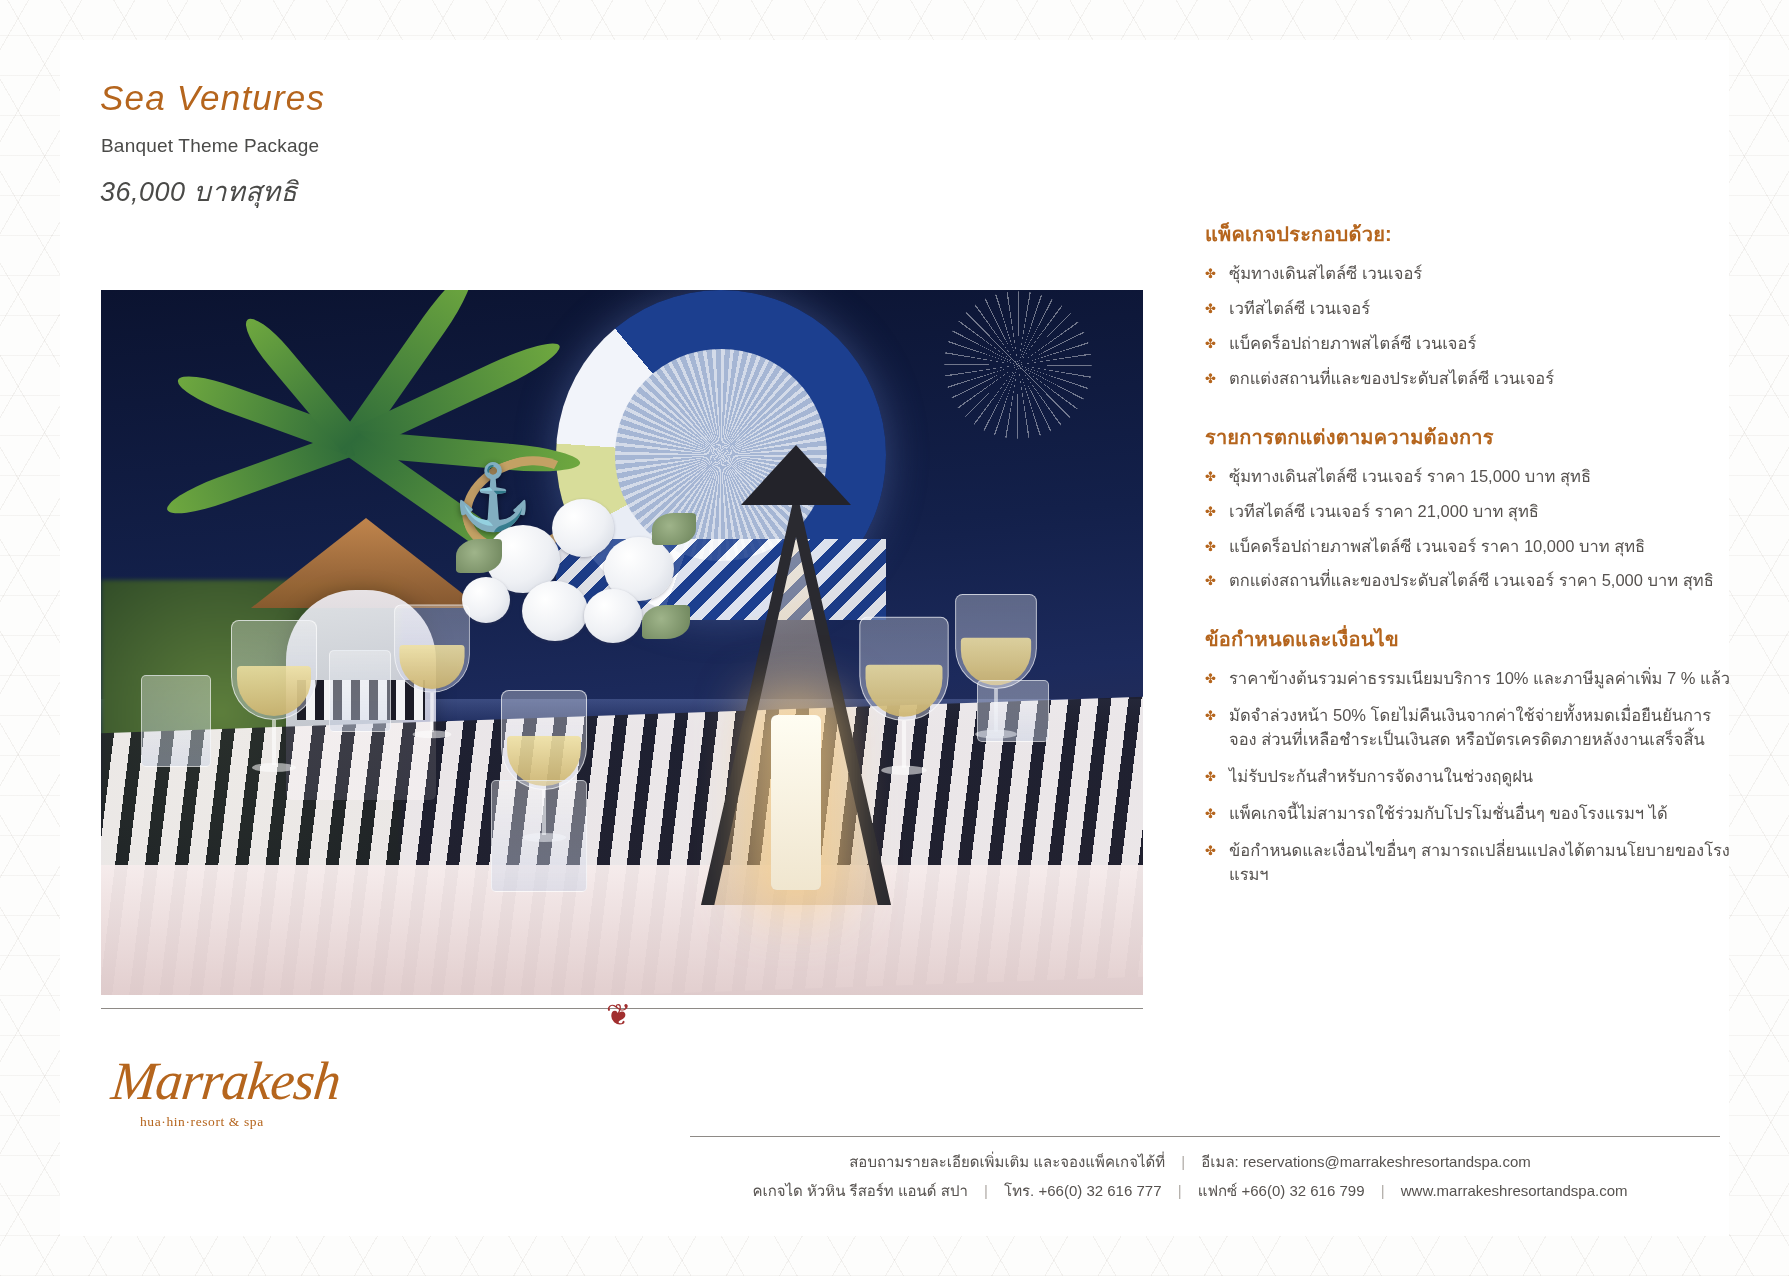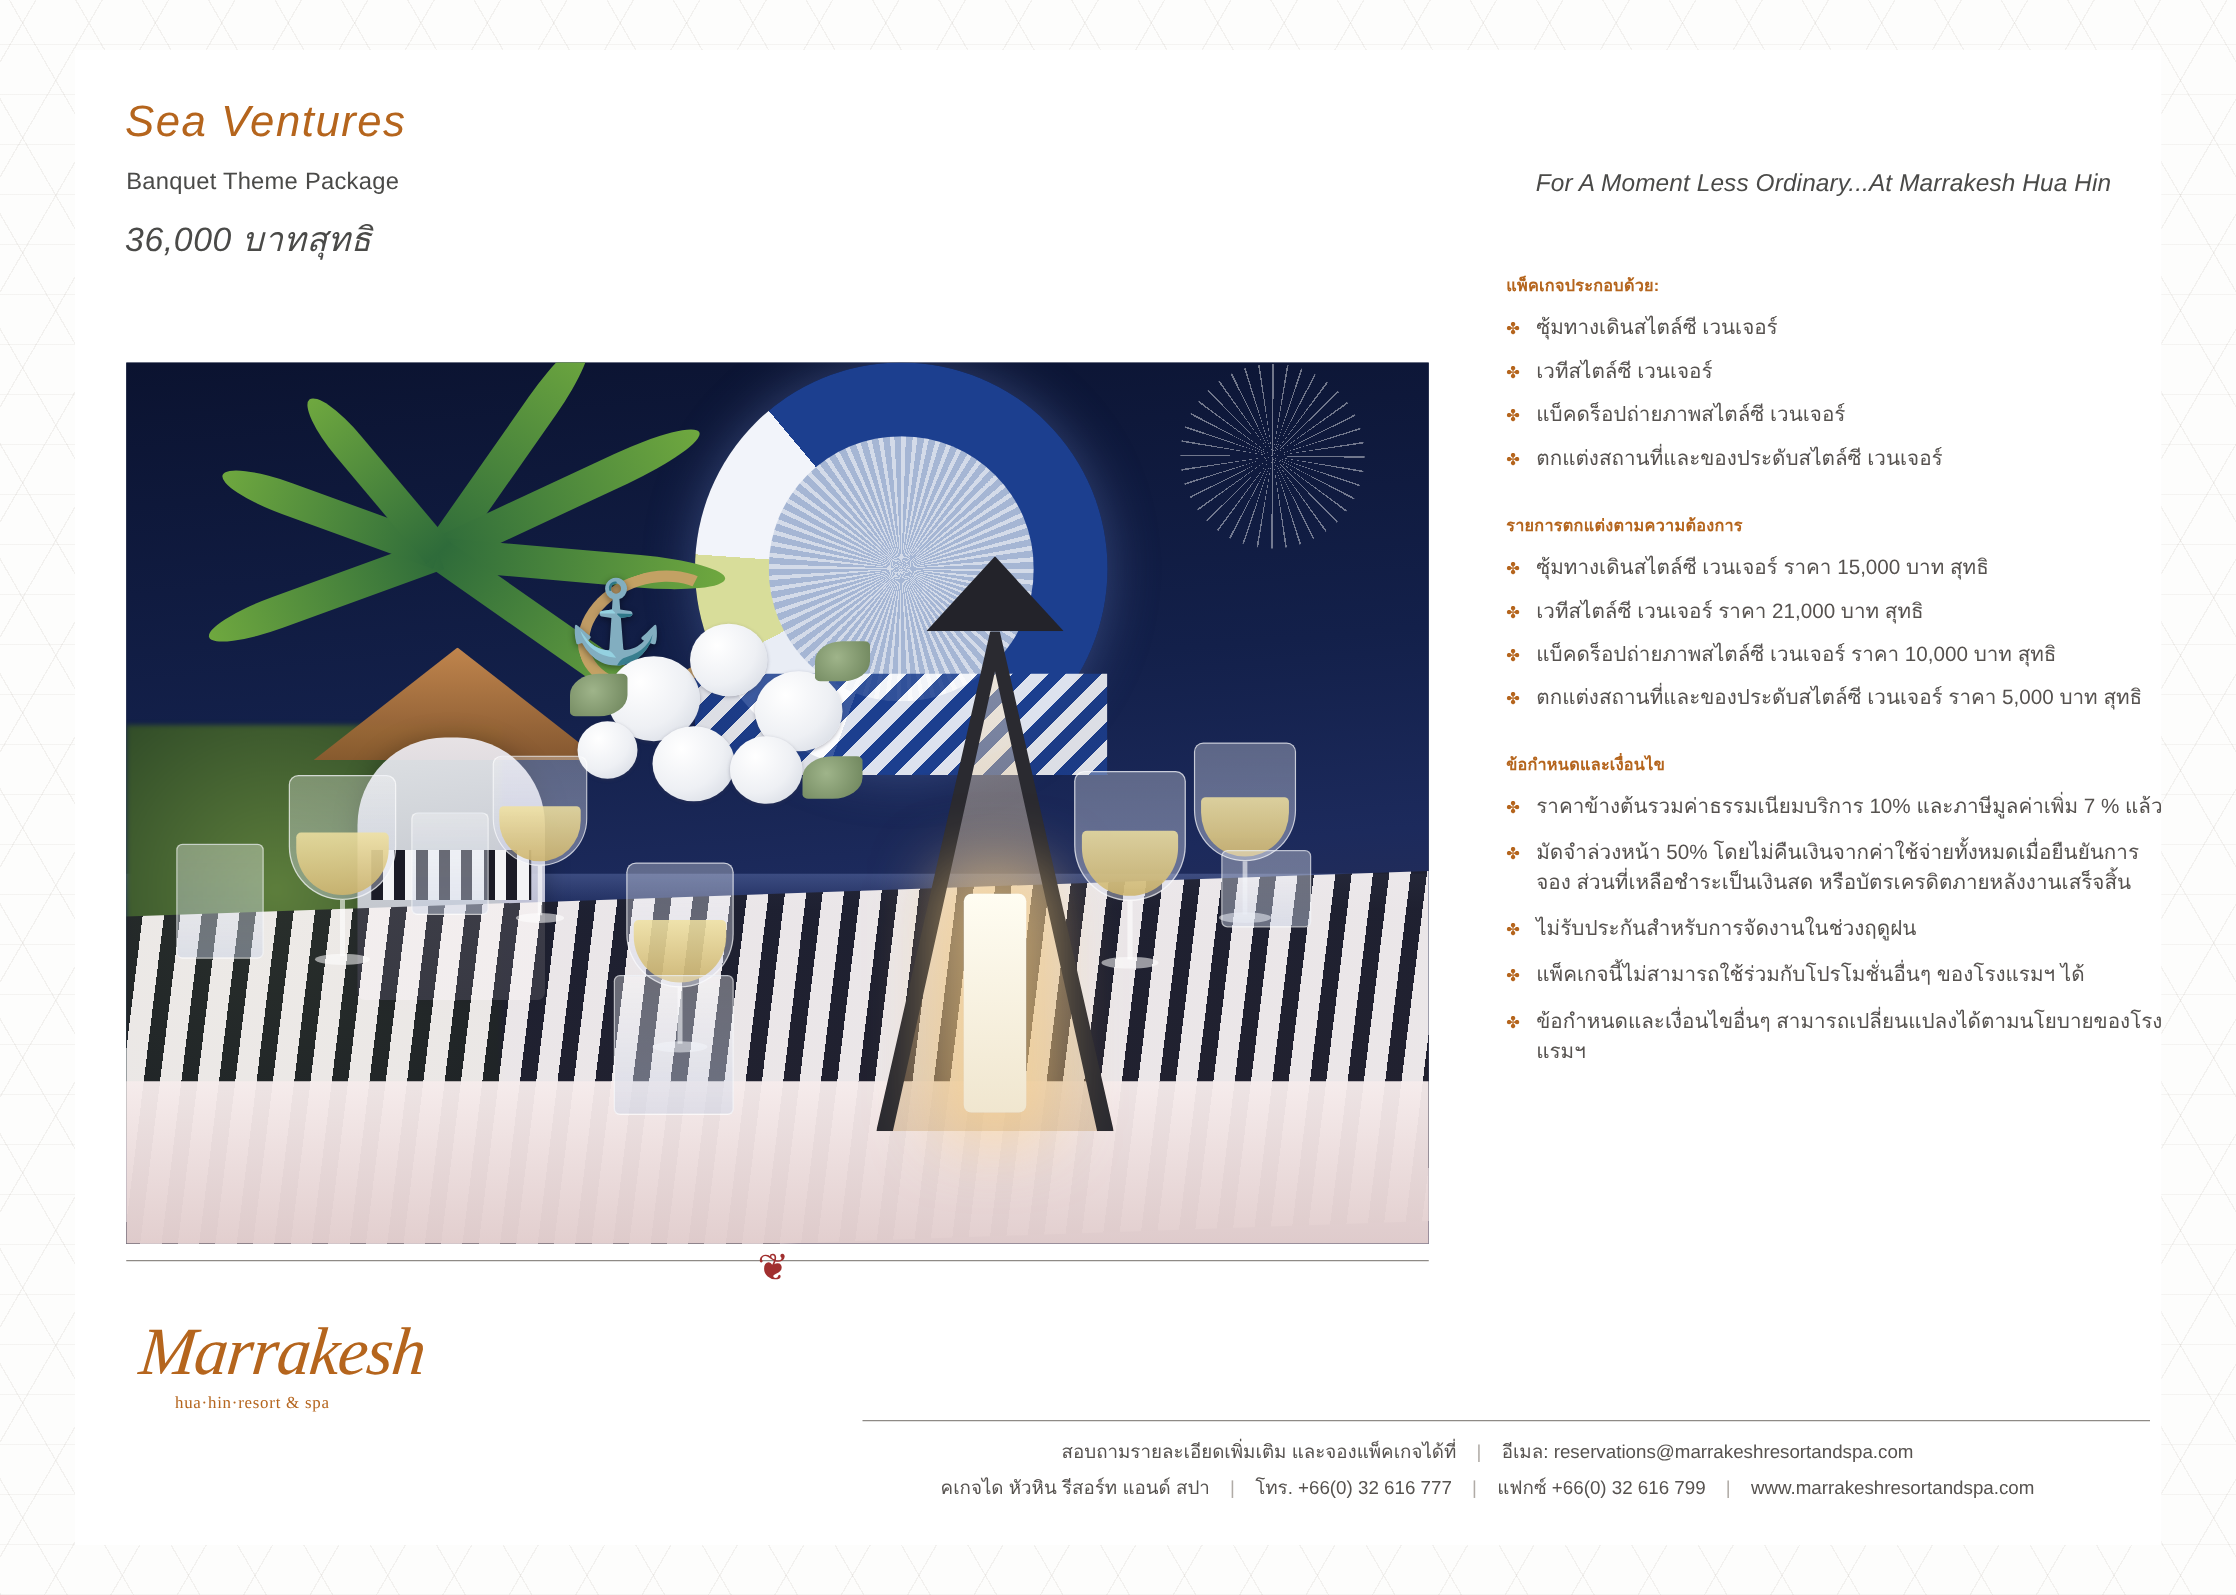--- a/index.html
+++ b/index.html
@@ -301,21 +301,21 @@
 
   
   .col-right {
     position: absolute;
     left: 1205px; top: 218px;
     width: 530px;
   }
   .section { margin-bottom: 22px; }
   .section-heading {
     color: #b5651d;
-    font-size: 13px;
+    font-size: 20px;
     font-weight: bold;
     margin-bottom: 12px;
     letter-spacing: 0.2px;
   }
   .bullet-list { list-style: none; }
   .bullet-list li {
     position: relative;
     padding-left: 24px;
     margin-bottom: 11px;
     font-size: 16.5px;
@@ -375,21 +375,20 @@
 
 <div class="page">
   <div class="pattern-bg"></div>
   <div class="pattern-mask"></div>
 
   <div class="content">
 
     <div class="title">Sea Ventures</div>
     <div class="subtitle">Banquet Theme Package</div>
     <div class="price">36,000 บาทสุทธิ</div>
-    <div class="tagline">For A Moment Less Ordinary...At Marrakesh Hua Hin</div>
 
     <div class="hero">
       <div class="hero-sky"></div>
       <div class="hero-horizon"></div>
       <div class="firework"></div>
 
       <div class="lifering"></div>
       <div class="lifering-zig"></div>
 
       <div class="palm">

